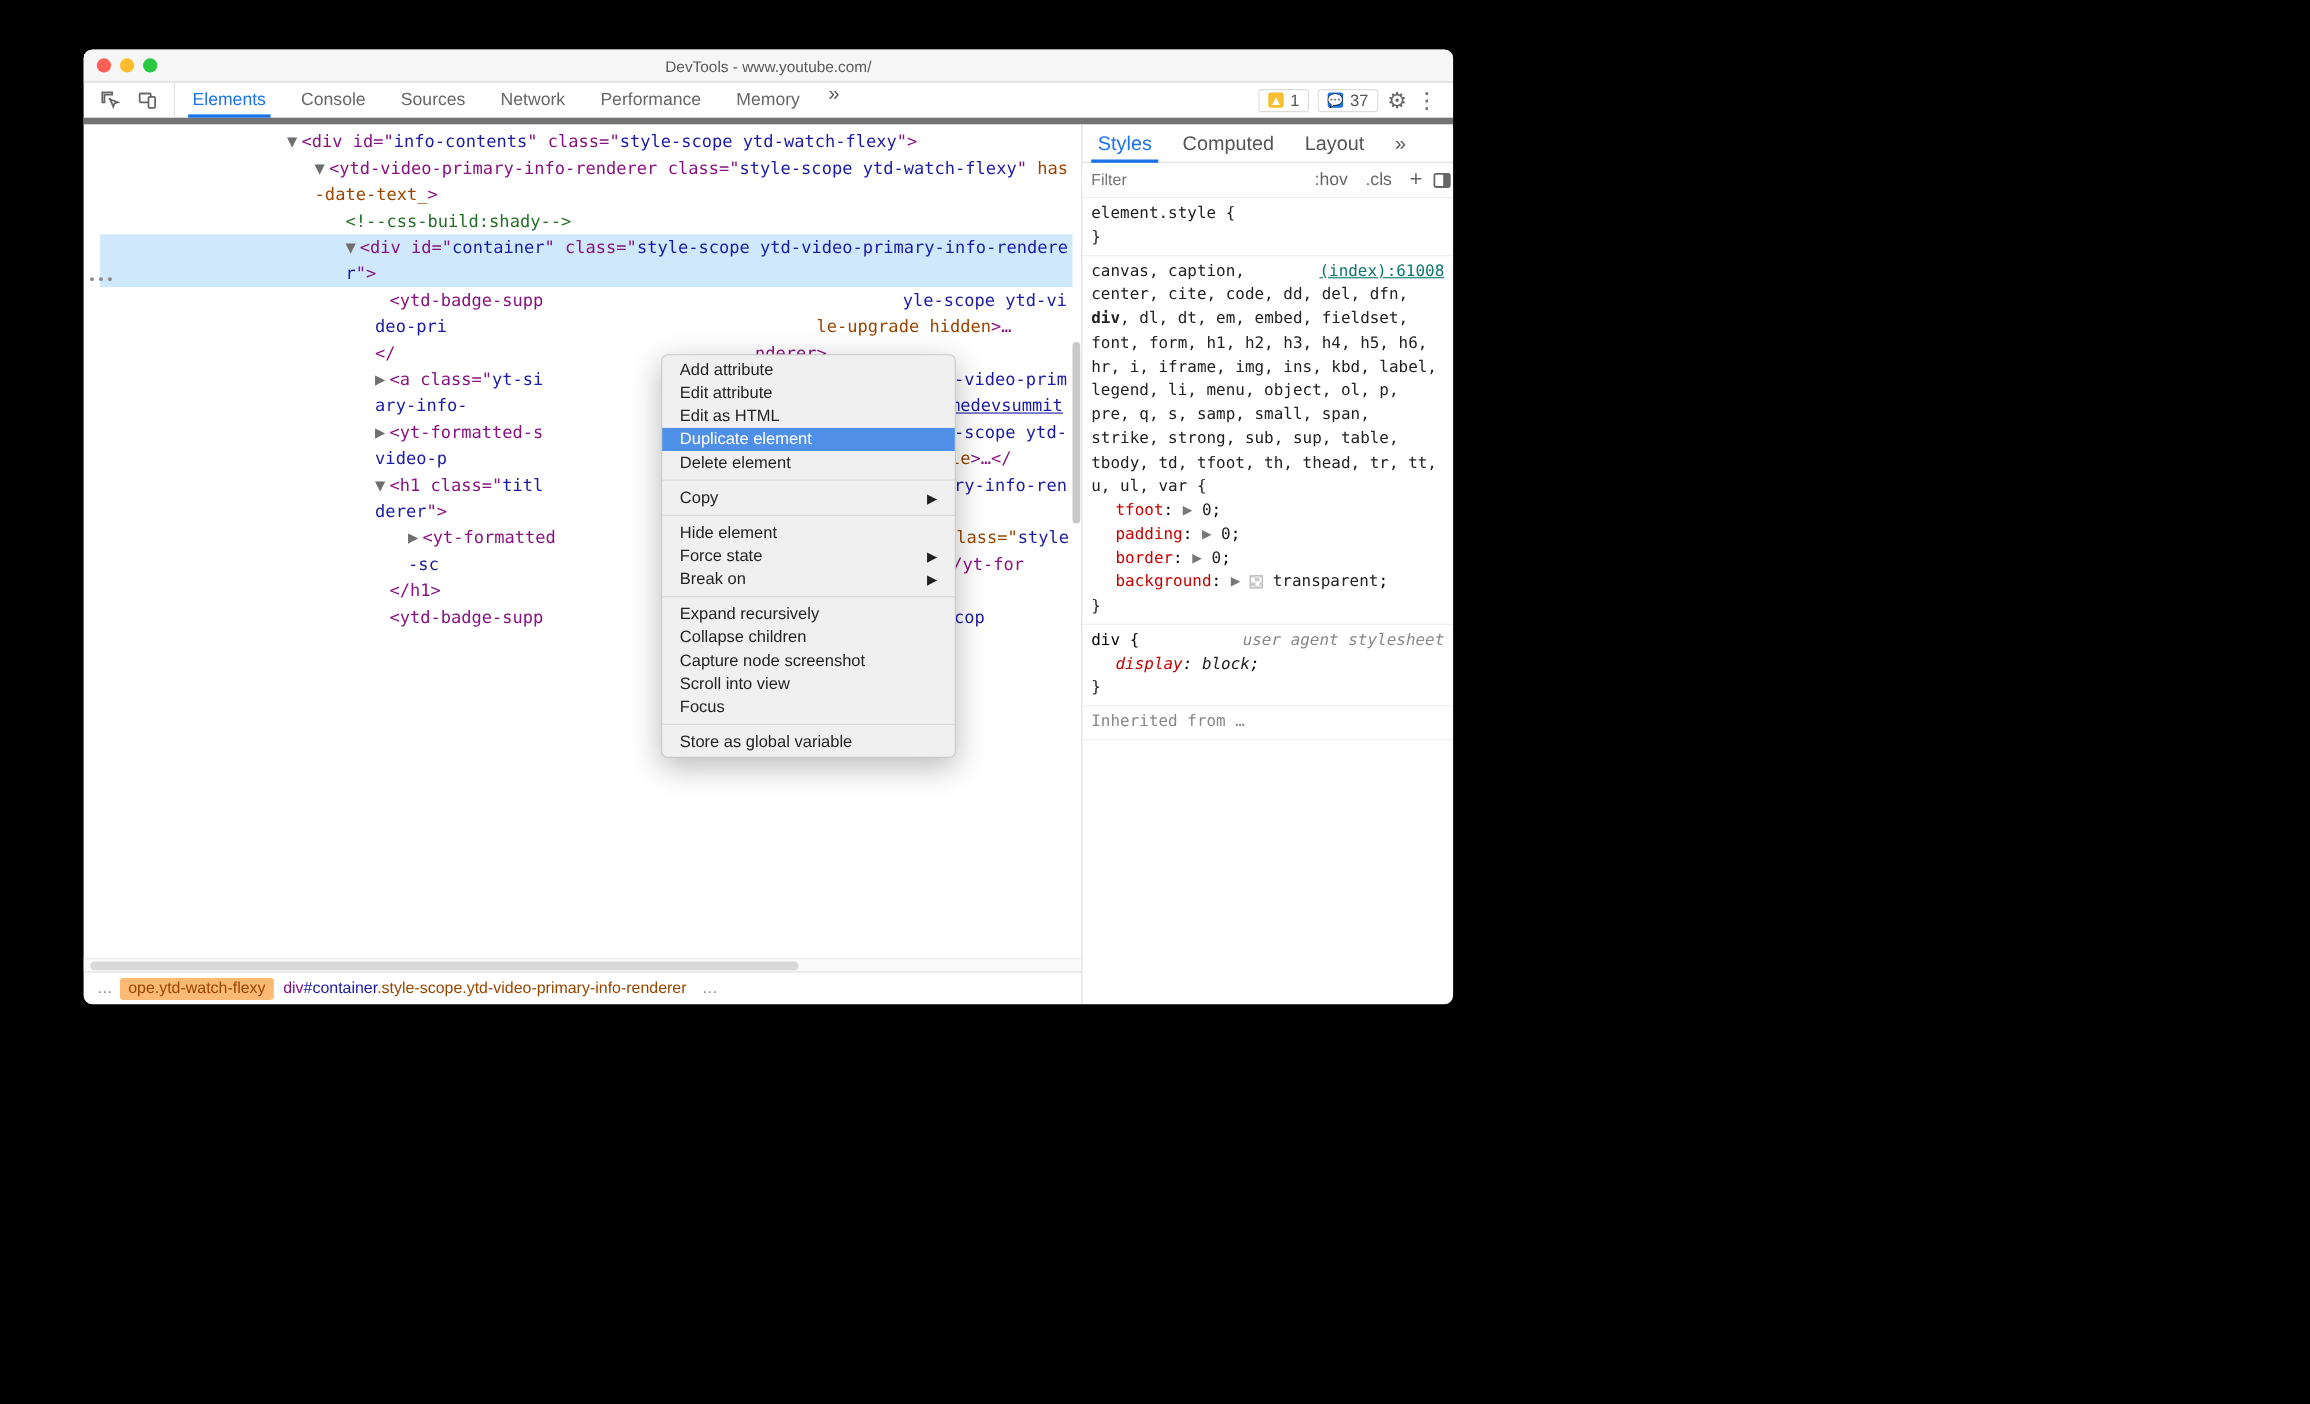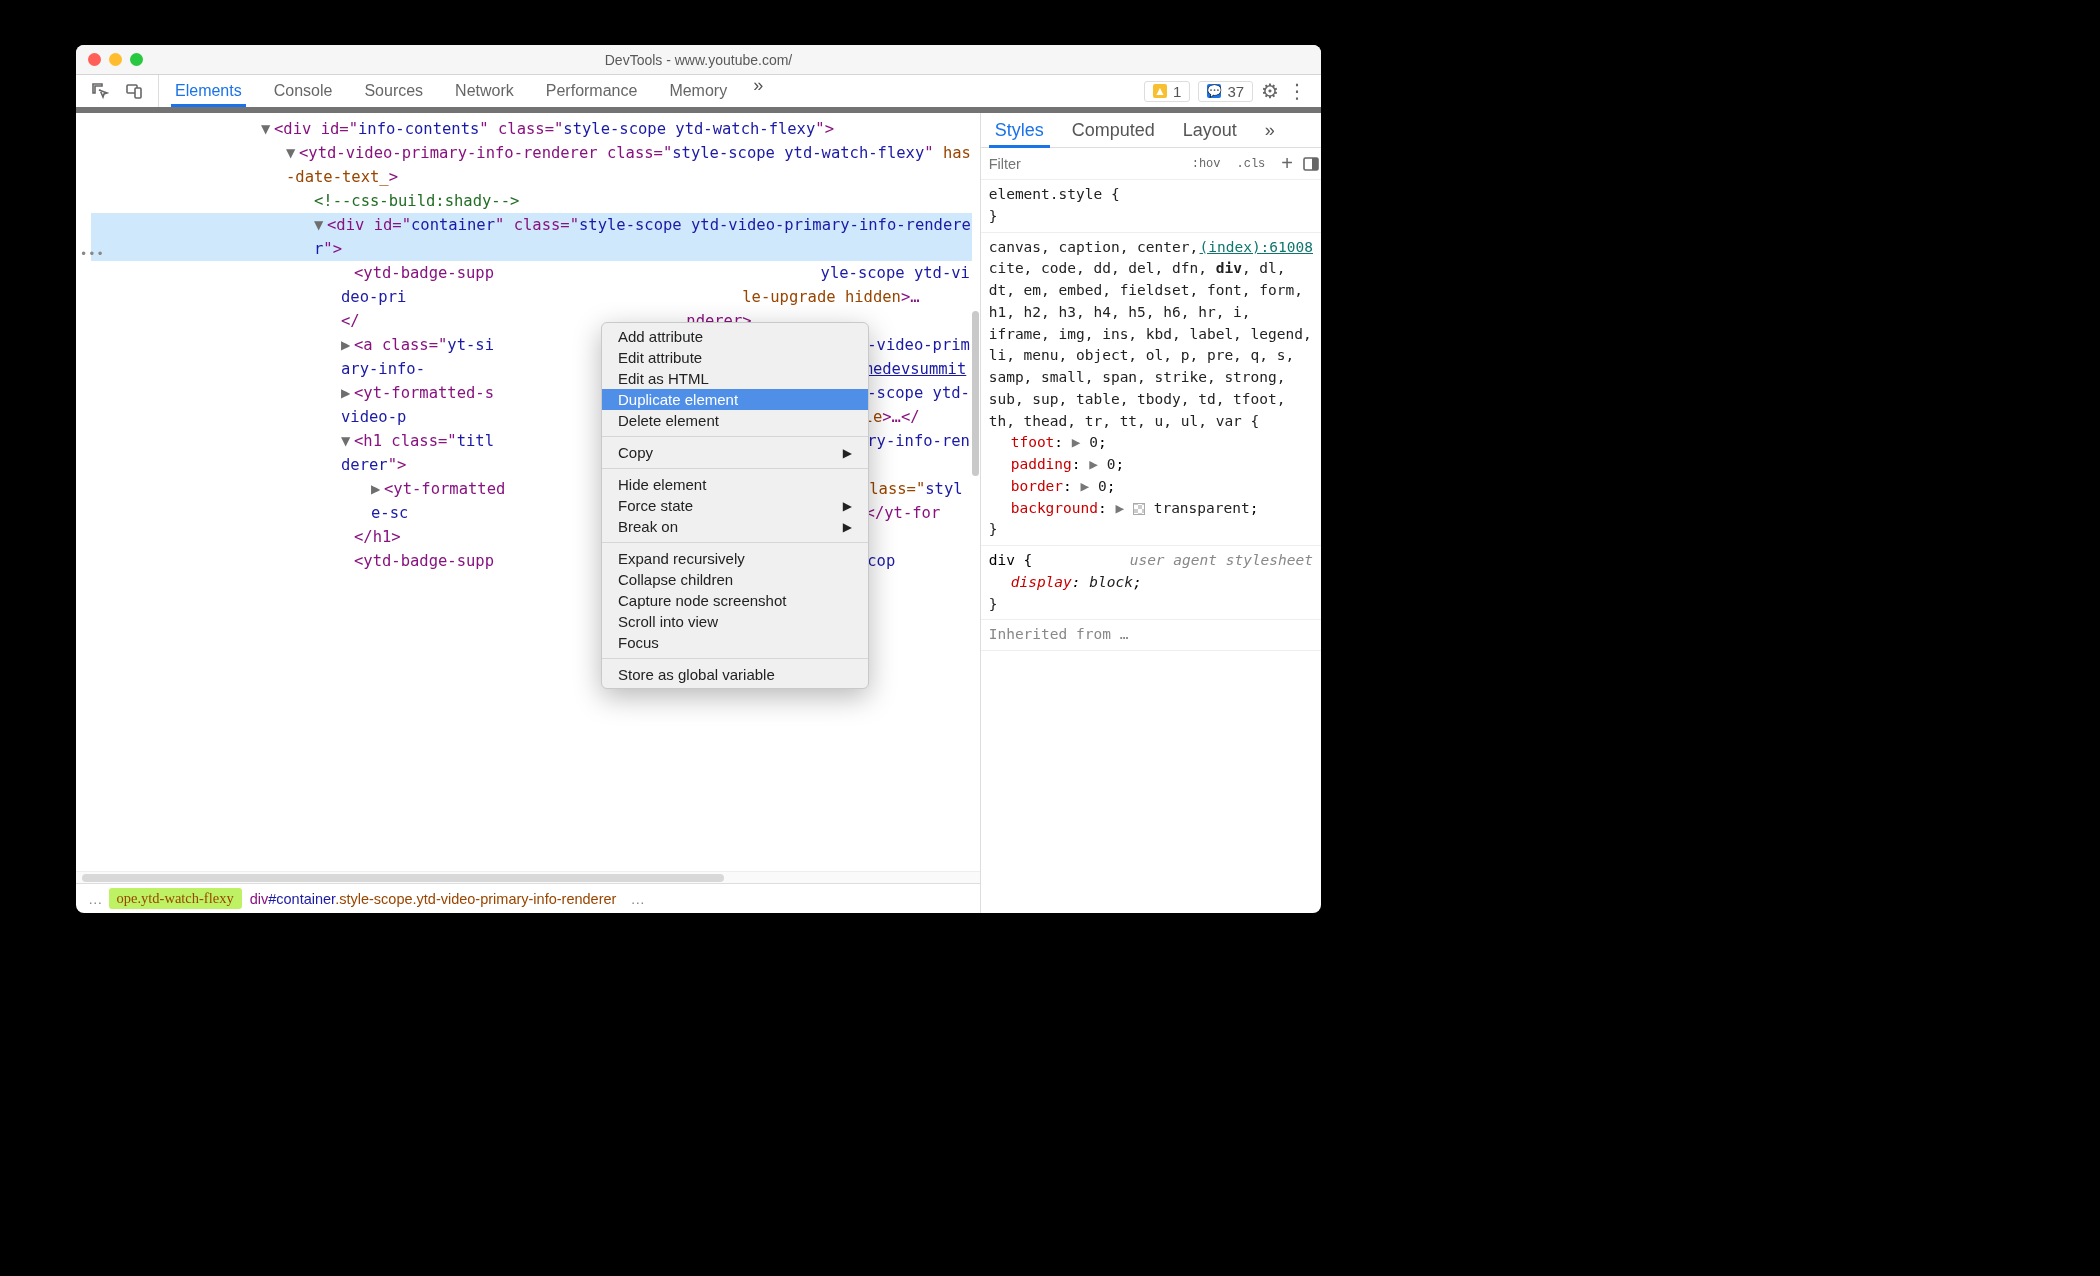--- a/index.html
+++ b/index.html
@@ -44,32 +44,32 @@
 .attrn { color: #994500; }
 .attrv { color: #1A1AA6; }
 .comment { color: #236E25; }
 .anchorh { color: #1A1AA6; text-decoration: underline; }
 .sel { background: #CFE8FC; }
 .scroll { height: 12px; background: #fafafa; border-top: 1px solid #eee; display: flex; align-items: center; padding: 0 6px; }
 .scroll .thumb { height: 8px; width: 72%; background: #d8d8d8; border-radius: 4px; }
 .crumbs { height: 30px; border-top: 1px solid #ddd; display: flex; align-items: center; font-size: 14.5px; padding: 0 6px; }
 .crumbs .dots { color: #888; padding: 0 6px; }
 .crumbs .crumb { padding: 2px 8px; border-radius: 3px; }
-.crumbs .crumb.hov { background: #bef264; font-family: Liberation Serif, serif; }
+.crumbs .crumb.hov { background: #fdba74; }
 .crumbs .ctag { color: #881280; }
 .crumbs .cid { color: #1A1AA6; }
 .crumbs .ccls { color: #994500; }
 
 .rtabs { height: 35px; border-bottom: 1px solid #ddd; display: flex; align-items: stretch; font-size: 18px; }
 .rtab { padding: 0 14px; display: flex; align-items: center; color: #555; cursor: pointer; position: relative; }
 .rtab.active { color: #1a73e8; }
 .rtab.active::after { content: ""; position: absolute; bottom: -1px; left: 8px; right: 8px; height: 3px; background: #1a73e8; }
 .rtools { height: 32px; border-bottom: 1px solid #eee; display: flex; align-items: center; font-size: 14.5px; }
 .filter { border: none; outline: none; flex: 1; padding: 0 8px; color: #888; font-size: 14.5px; font-family: inherit; }
-.rtools .btn { padding: 0 8px; color: #666; font-family: Liberation Mono, monospace; font-size: 12px; cursor: pointer; }
+.rtools .btn { padding: 0 8px; color: #666; font-family: Liberation Sans, sans-serif; font-size: 16px; cursor: pointer; }
 .rtools .plus { font-size: 20px; color: #666; padding: 0 8px; cursor: pointer; }
 .rtools .drawer svg { display: block; }
 .styles { flex: 1; overflow: auto; font-family: Menlo, Monaco, monospace; font-size: 14.5px; line-height: 1.5; }
 .block { padding: 4px 8px; border-bottom: 1px solid #eee; }
 .selr { color: #222; }
 .hlsel { font-weight: 600; }
 .srclink { float: right; color: #0f766e; text-decoration: underline; }
 .propn { color: #c80000; }
 .propv { color: #222; }
 .triexp { color: #777; }

